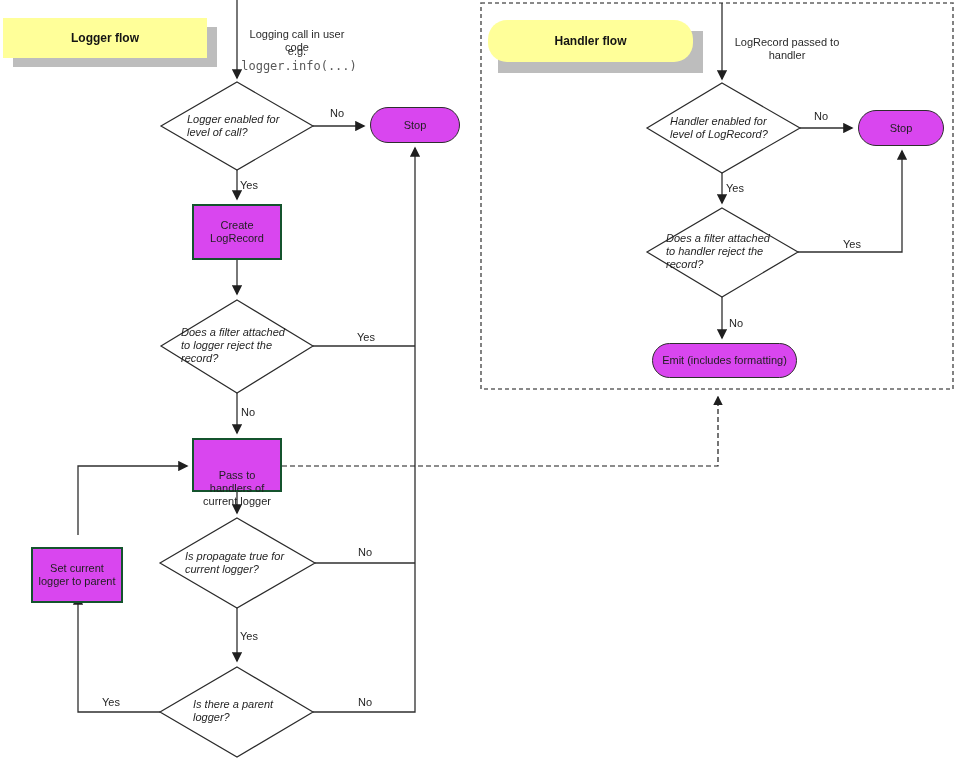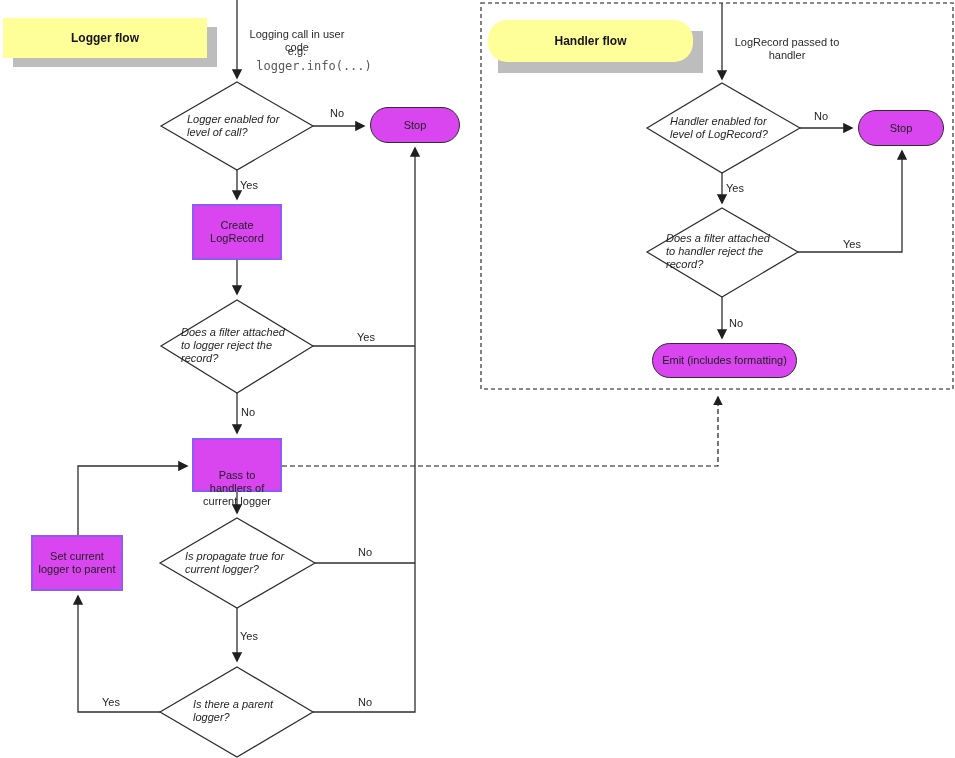--- a/index.html
+++ b/index.html
@@ -6,21 +6,21 @@
   .canvas{
     position:relative;width:955px;height:758px;background:#ffffff;overflow:hidden;
     font-family:"Liberation Sans",sans-serif;font-size:11px;color:#1f1f1f;
   }
   .layer{position:absolute;left:0;top:0;width:955px;height:758px;}
   .node{
     position:absolute;box-sizing:border-box;background:#d946ef;
     display:flex;align-items:center;justify-content:center;
     text-align:center;line-height:13px;
   }
-  .rect{border:2px solid #8b5cf6;}
+  .rect{border:2px solid #14532d;}
   .pill{border:1px solid #2e2e2e;border-radius:18px;}
   .dtext{position:absolute;text-align:left;line-height:13px;font-style:italic;}
   .elabel{position:absolute;line-height:13px;white-space:nowrap;}
   .sticky-shadow{position:absolute;background:#bdbdbd;}
   .sticky{
     position:absolute;background:#ffff99;
     display:flex;align-items:center;justify-content:center;
     font-weight:bold;font-size:12px;color:#141414;
   }
   .ann{position:absolute;text-align:center;line-height:13px;color:#2a2a2a;}
@@ -76,34 +76,34 @@
     <span>Logger flow</span>
   </div>
 
   <div class="sticky-shadow" style="left:498px;top:31px;width:205px;height:42px;"></div>
   <div class="sticky" style="left:488px;top:20px;width:205px;height:42px;border-radius:19px;">
     <span>Handler flow</span>
   </div>
 
   <div class="ann" style="left:247px;top:17px;width:100px;margin-top:11px;">Logging call in user code</div>
   <div class="ann" style="left:247px;top:45px;width:100px;">e.g.</div>
-  <div class="code" style="left:245px;top:59px;width:138px;">logger.info(...)</div>
+  <div class="code" style="left:230px;top:59px;width:138px;">logger.info(...)</div>
 
   <div class="ann" style="left:734px;top:36px;width:106px;">LogRecord passed to handler</div>
 
   <div class="node pill" style="left:370px;top:107px;width:90px;height:36px;">
     <span>Stop</span>
   </div>
   <div class="node rect" style="left:192px;top:204px;width:90px;height:56px;">
     <span style="width:70px;">Create LogRecord</span>
   </div>
   <div class="node rect" style="left:192px;top:438px;width:90px;height:54px;">
     <span style="width:76px;margin-top:47px;">Pass to handlers of current logger</span>
   </div>
-  <div class="node rect" style="left:31px;top:535px;width:92px;height:56px;">
+  <div class="node rect" style="left:31px;top:547px;width:92px;height:56px;">
     <span style="width:82px;">Set current logger to parent</span>
   </div>
 
   <div class="node pill" style="left:858px;top:110px;width:86px;height:36px;">
     <span>Stop</span>
   </div>
   <div class="node pill" style="left:652px;top:343px;width:145px;height:35px;">
     <span>Emit (includes formatting)</span>
   </div>
 

